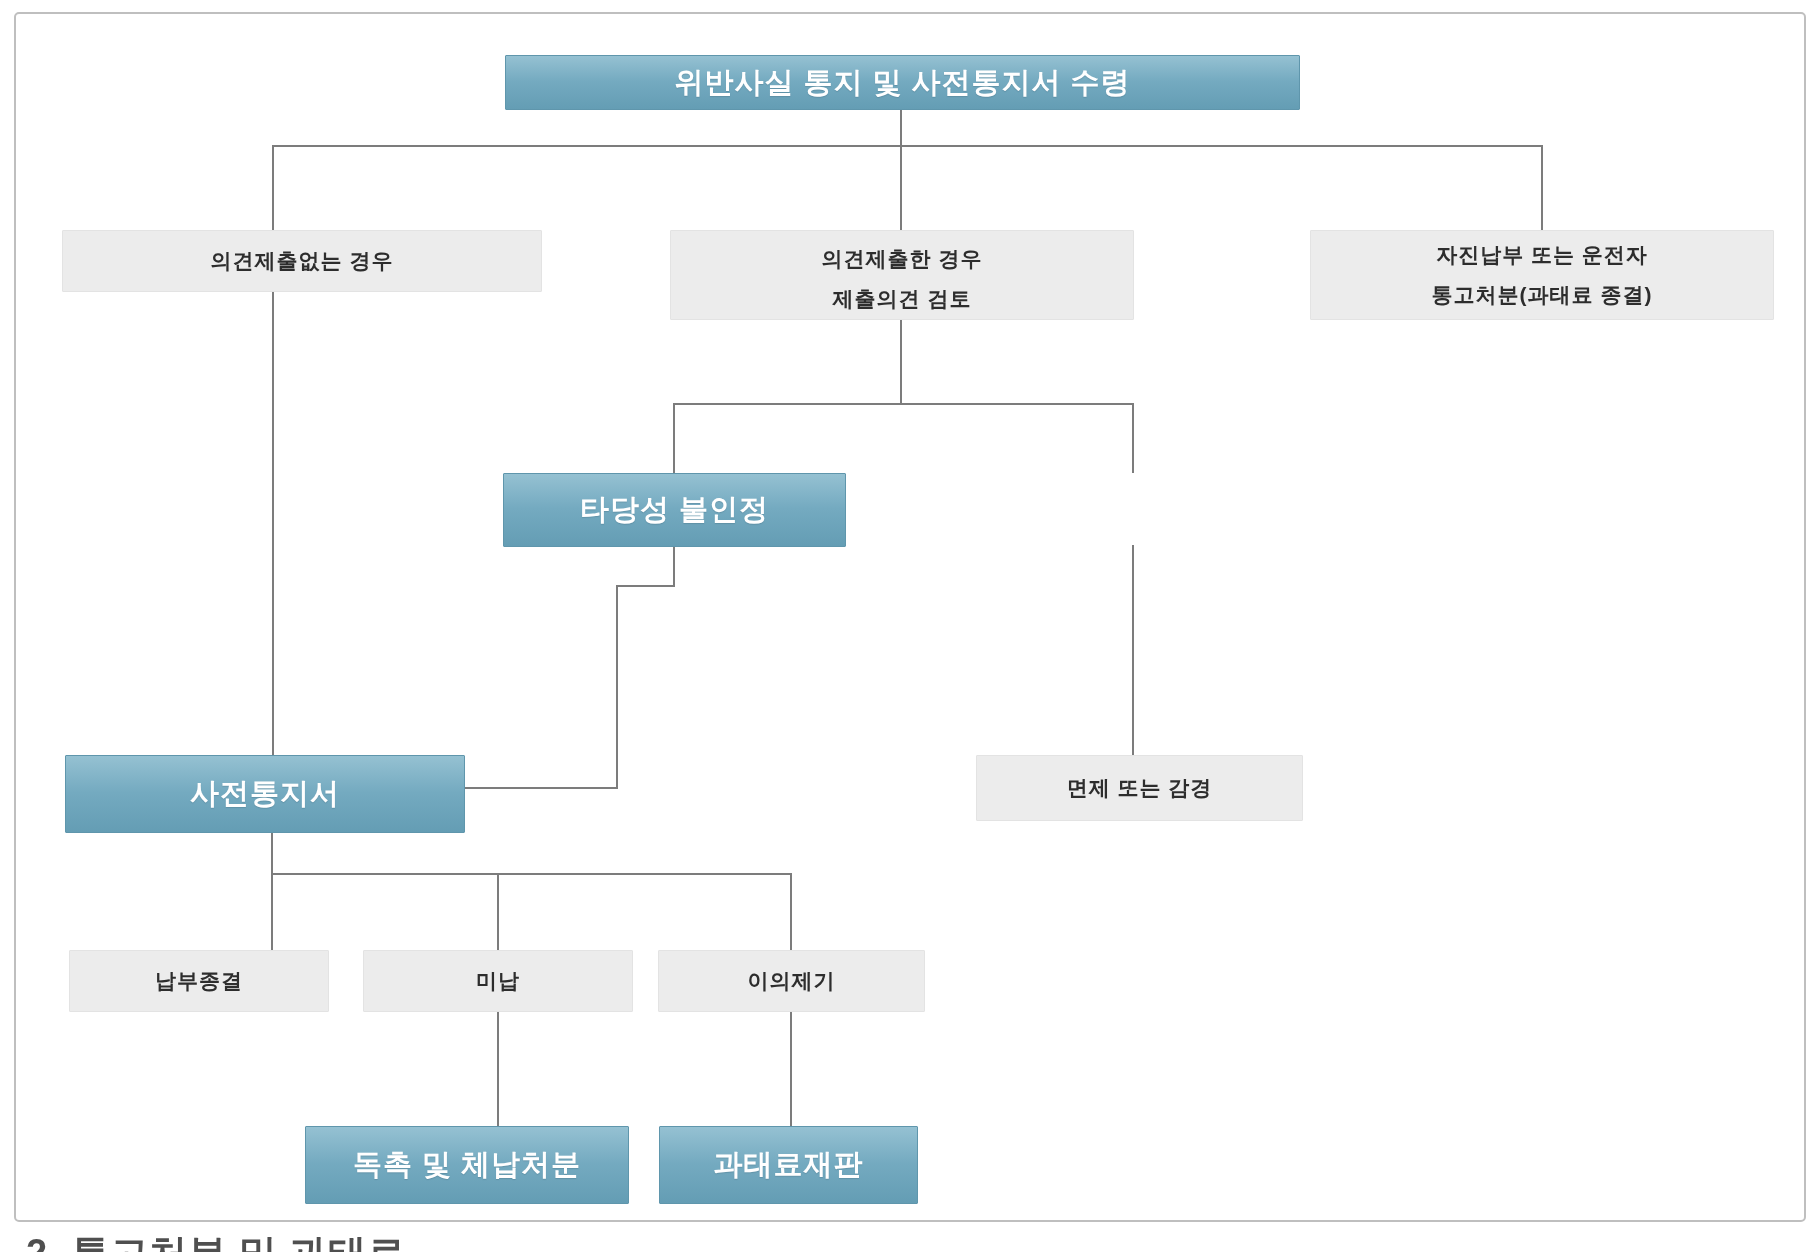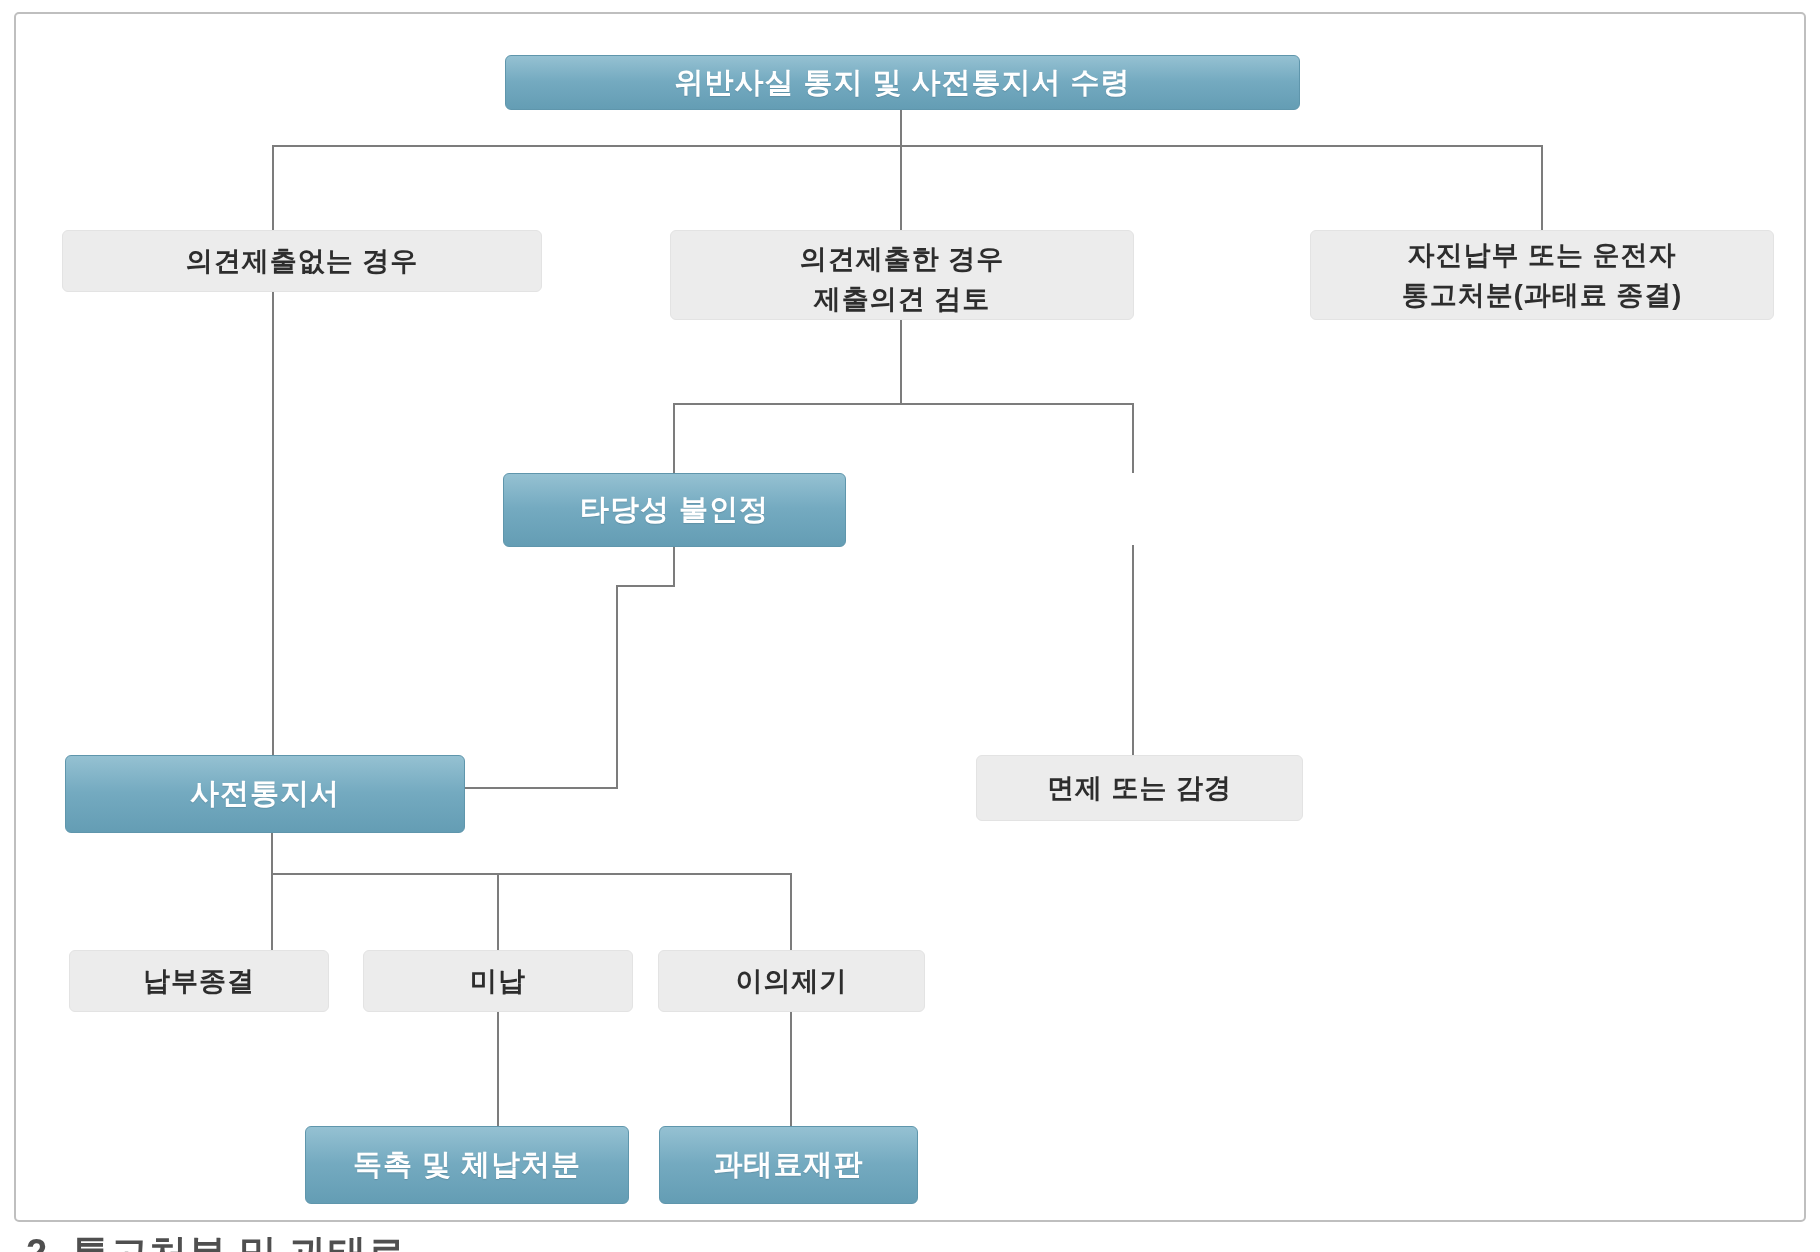--- a/index.html
+++ b/index.html
@@ -22,39 +22,39 @@
     border: 2px solid #bfbfbf;
     border-radius: 5px;
     background: #ffffff;
   }
   .node {
     position: absolute;
     display: flex;
     flex-direction: column;
     align-items: center;
     justify-content: center;
-    border-radius: 6px;
+    border-radius: 1px;
     font-weight: 700;
     text-align: center;
     letter-spacing: 1px;
     z-index: 2;
   }
   .node span { display: block; }
   .blue {
     background: linear-gradient(180deg, #95c1d2 0%, #74aac0 48%, #649db4 100%);
     border: 1px solid #5f96ac;
     color: #ffffff;
     font-size: 29px;
     text-shadow: 0 1px 1px rgba(70,110,130,0.35);
   }
   .gray {
     background: #ececec;
     border: 1px solid #e3e3e3;
     color: #2d2d2d;
-    font-size: 27px;
+    font-size: 21px;
   }
   .two-line { line-height: 40px; }
   .line {
     position: absolute;
     background: #7c7c7c;
     z-index: 1;
   }
   .caption {
     position: absolute;
     left: 26px; top: 1228px;

